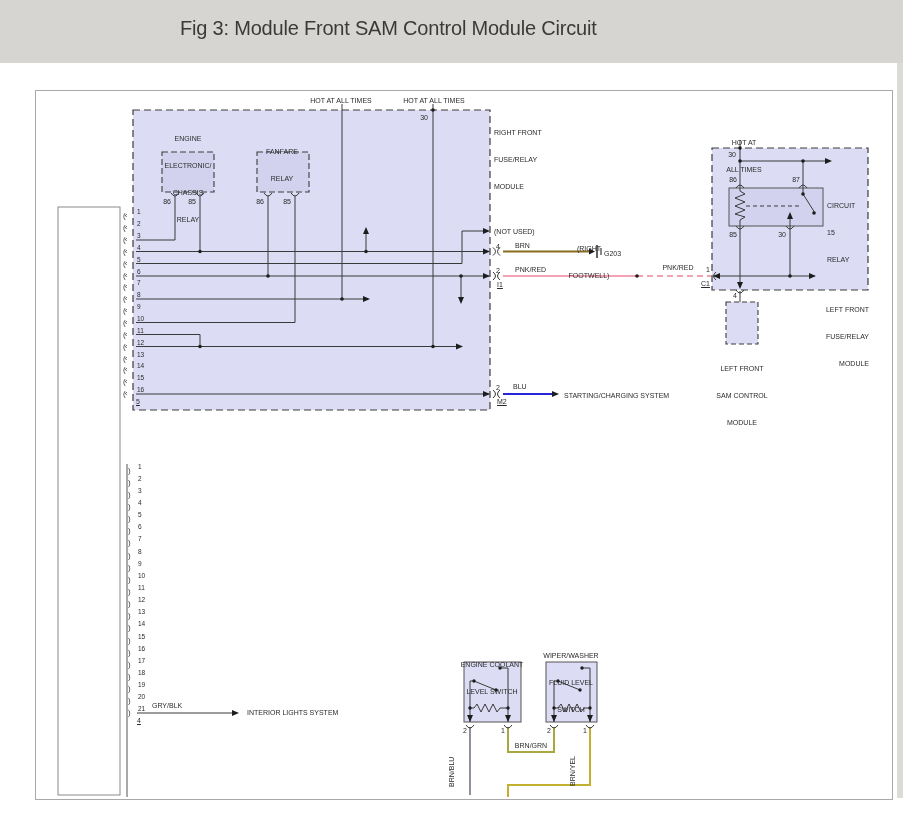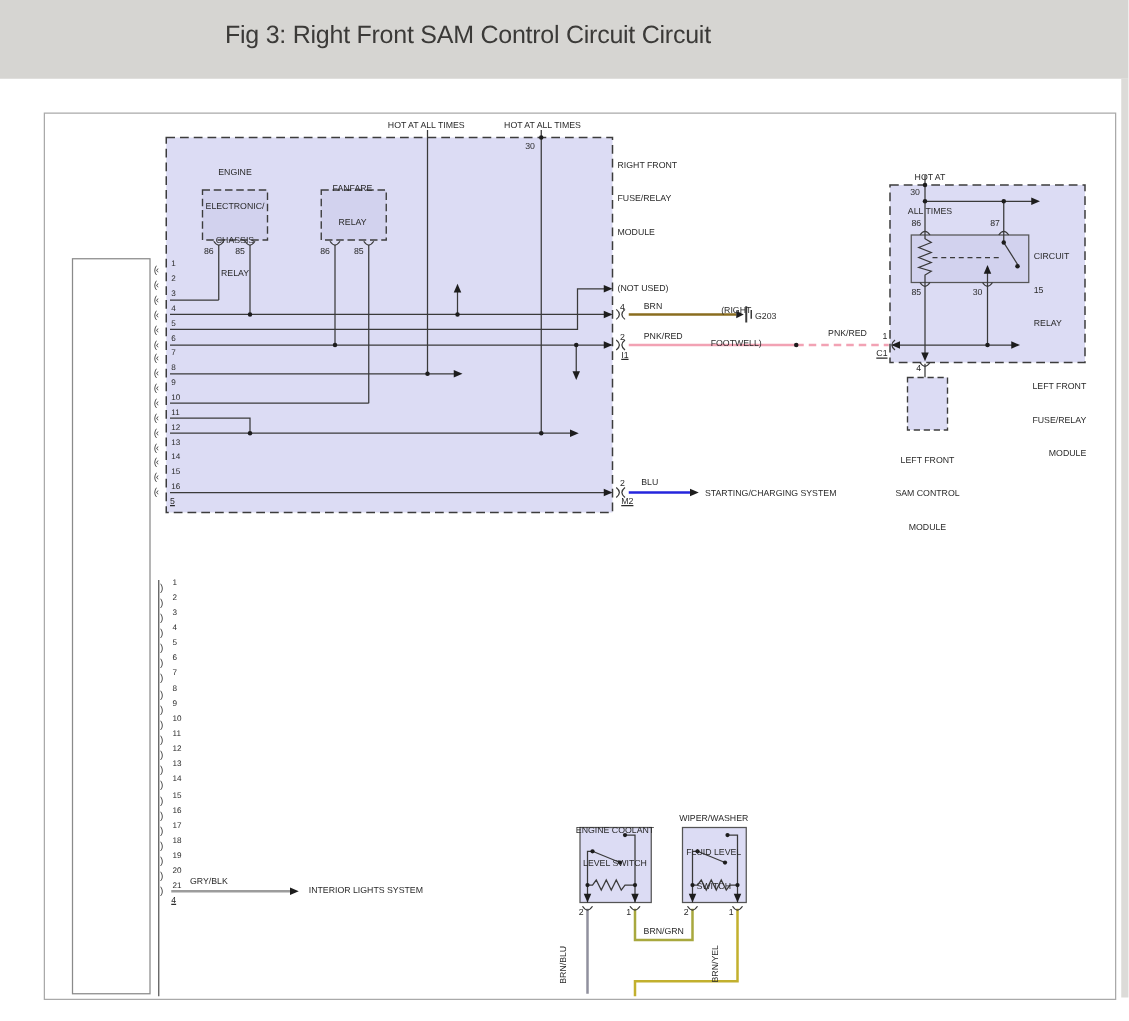--- a/index.html
+++ b/index.html
@@ -28,21 +28,21 @@
   .pin-glyph{font-size:8px;color:#3a3a3a;letter-spacing:-1px;width:12px;}
   #c4-pins .pin-glyph{width:8px;}
   .pin-num{font-size:6.5px;color:#2a2a2a;position:relative;top:-4px;margin-left:2px;}
 </style>
 </head>
 <body>
 
 <div id="page">
 
   <div class="title-bar">
-    <span class="title-text">Fig 3: Right Front SAM Control Circuit Circuit</span>
+    <span class="title-text">Fig 3: Module Front SAM Control Module Circuit</span>
   </div>
 
   <div class="frame"></div>
   <div class="scroll-strip"></div>
 
   <svg class="wiring" viewBox="0 0 903 817">
 
     <rect x="58" y="207" width="62" height="588" fill="#ffffff" stroke="#8a8a8a" stroke-width="1"></rect>
 
     <g>

